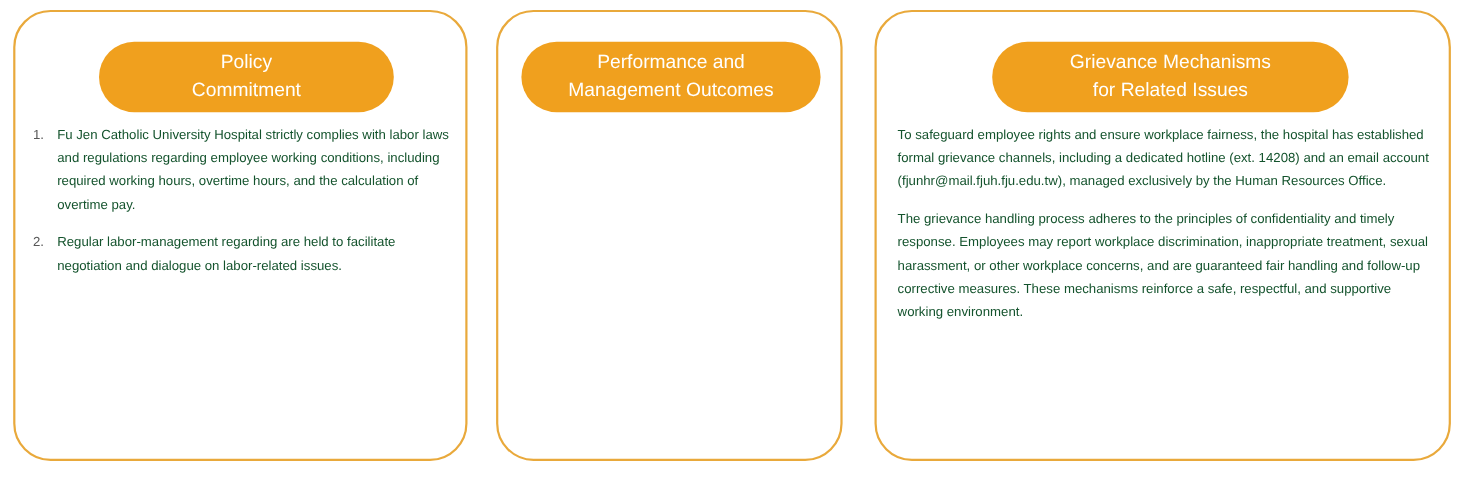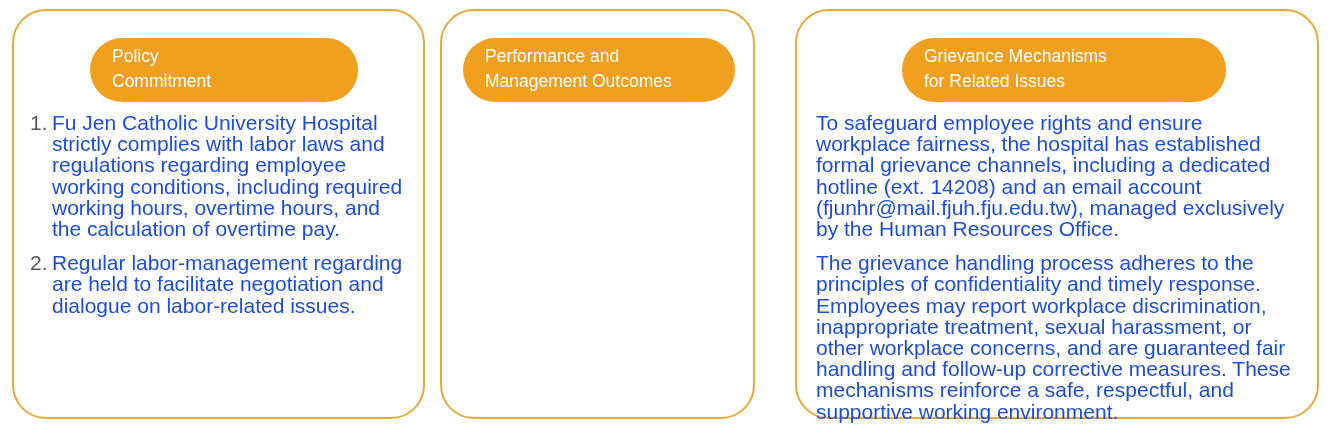--- a/index.html
+++ b/index.html
@@ -22,46 +22,47 @@
   .card {
     position: absolute;
     top: 9px;
     height: 410px;
     box-sizing: border-box;
     border: 2px solid #e9a93b;
     border-radius: 34px;
     background: #ffffff;
   }
   .card-1 { left: 12px;  width: 413px; }
-  .card-2 { left: 440px; width: 315px; }
+  .card-2 { left: 451px; width: 315px; }
   .card-3 { left: 795px; width: 524px; }
 
   .pill {
     position: absolute;
     top: 27px;
     background: #f0a01e;
     border-radius: 999px;
     color: #ffffff;
+    text-align: center;
     font-size: 17.5px;
     line-height: 25px;
     padding: 6px 22px 8px 22px;
     box-sizing: border-box;
     white-space: pre-line;
   }
   .pill-1 { left: 76px;  width: 268px; }
   .pill-2 { left: 21px;  width: 272px; }
   .pill-3 { left: 105px; width: 324px; }
 
   .body-area {
     position: absolute;
     left: 0;
     right: 0;
     top: 101px;
-    color: #1d4ed8;
-    font-size: 21px;
+    color: #14532d;
+    font-size: 12px;
     line-height: 21.2px;
   }
   .body-1 { padding: 0 14px 0 16px; }
   .body-2 { padding: 0 16px 0 14px; }
   .body-3 { padding: 0 18px 0 19px; }
 
   ol.num-list {
     margin: 0;
     padding: 0;
     list-style: none;

